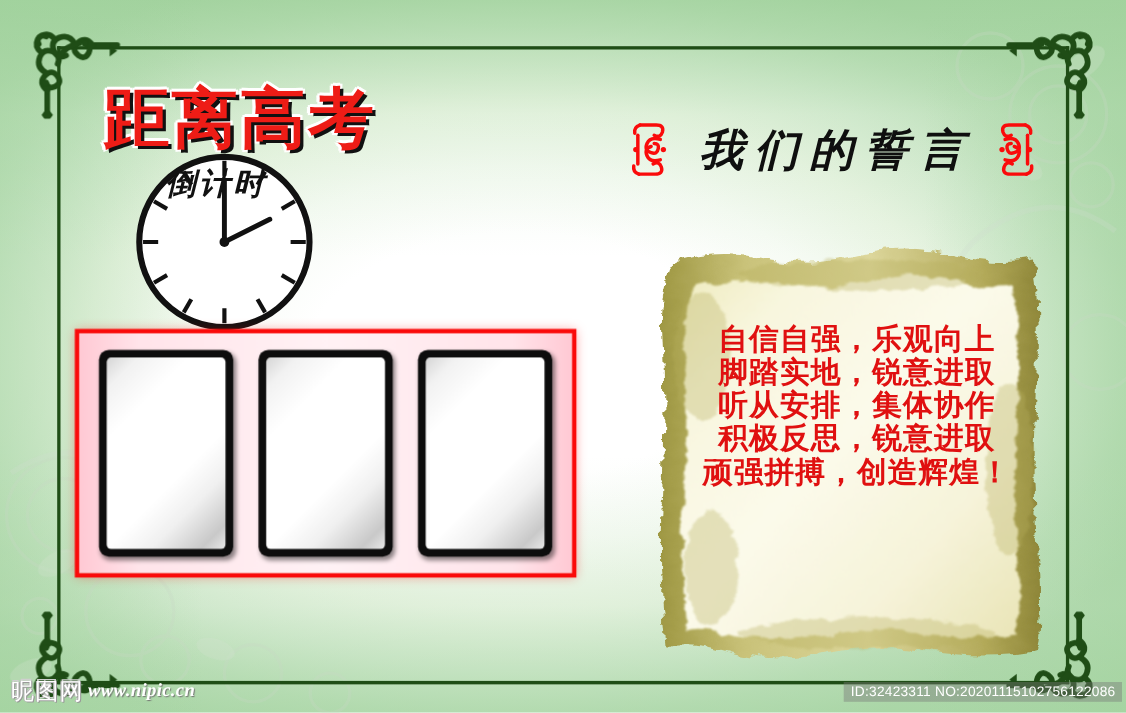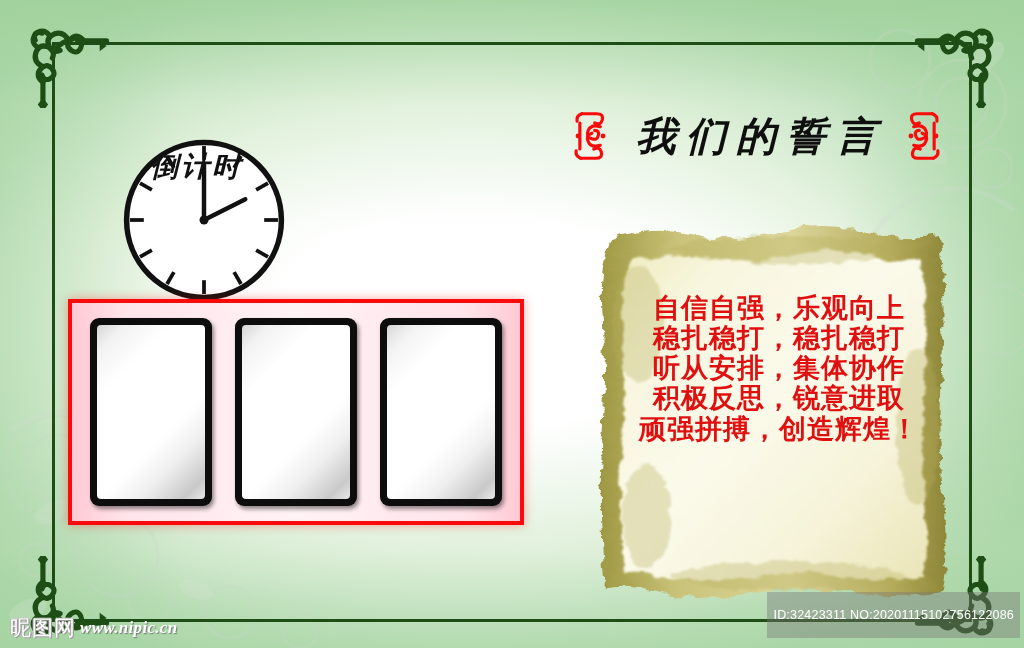--- a/index.html
+++ b/index.html
@@ -286,21 +286,21 @@
     text-shadow: 1px 1px 1px rgba(110,110,110,0.9);
     font-family: "Liberation Serif", "DejaVu Serif", serif;
   }
   .wm-id {
     position: absolute;
     right: 4px;
     bottom: 10px;
     font-size: 12.5px;
     color: #ffffff;
     background: rgba(120,120,120,0.42);
-    padding: 16px 6px;
+    padding: 2px 6px;
     letter-spacing: 0.2px;
     white-space: nowrap;
     font-family: "Liberation Sans", sans-serif;
   }
 </style>
 </head>
 <body>
 
 <div class="poster">
 
@@ -435,20 +435,21 @@
         <line x1="7" y1="50" x2="15" y2="50"></line>
         <line x1="12.8" y1="28.5" x2="19.7" y2="32.5"></line>
         <line x1="28.5" y1="12.8" x2="32.5" y2="19.7"></line>
       </g>
       <line x1="50" y1="50" x2="50" y2="18" stroke="#111111" stroke-width="2.6" stroke-linecap="round"></line>
       <line x1="50" y1="50" x2="74" y2="38" stroke="#111111" stroke-width="2.6" stroke-linecap="round"></line>
       <circle cx="50" cy="50" r="2.6" fill="#111111"></circle>
     </svg>
 
     <div class="clock-caption">倒计时</div>
+    <div class="hdr-line1">距离高考</div>
   </div>
 
   <div class="digits-outer">
     <div class="digit-box">
       <div class="digit-face"></div>
     </div>
     <div class="digit-box">
       <div class="digit-face"></div>
     </div>
     <div class="digit-box">
@@ -533,21 +534,21 @@
         <ellipse cx="40" cy="108" rx="26" ry="58"></ellipse>
         <ellipse cx="48" cy="300" rx="24" ry="52"></ellipse>
         <ellipse cx="320" cy="210" rx="22" ry="78"></ellipse>
         <ellipse cx="186" cy="34" rx="110" ry="14"></ellipse>
         <ellipse cx="190" cy="360" rx="116" ry="14"></ellipse>
       </g>
     </svg>
 
     <div class="scroll-lines">
       <div class="scroll-line">自信自强，乐观向上</div>
-      <div class="scroll-line">稳扎稳打，稳扎稳打</div>
+      <div class="scroll-line">脚踏实地，锐意进取</div>
       <div class="scroll-line">听从安排，集体协作</div>
       <div class="scroll-line">积极反思，锐意进取</div>
       <div class="scroll-line">顽强拼搏，创造辉煌！</div>
     </div>
   </div>
 
   <div class="footer-rule"></div>
 
   <div class="wm-logo">
     <span class="wm-cn">昵图网</span>

